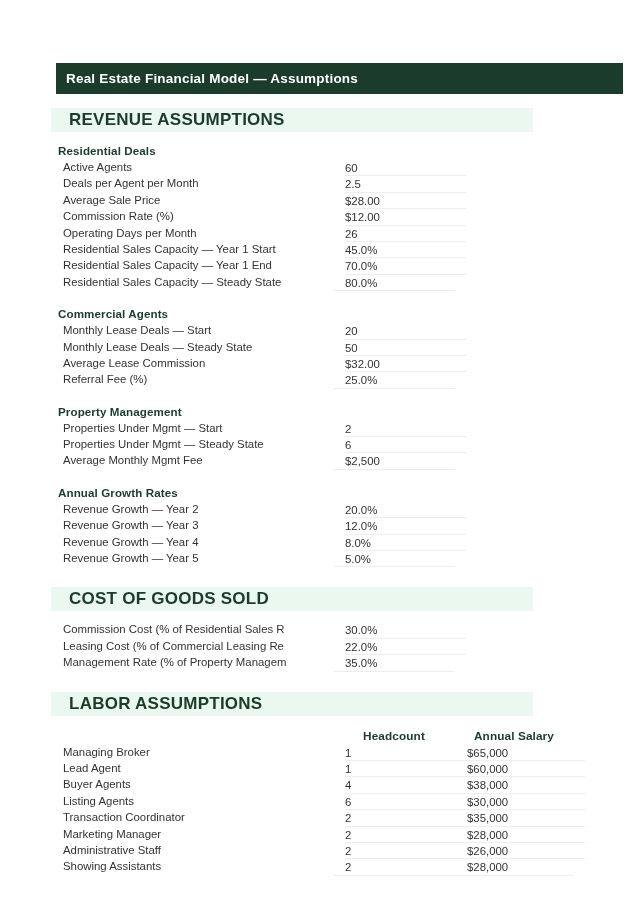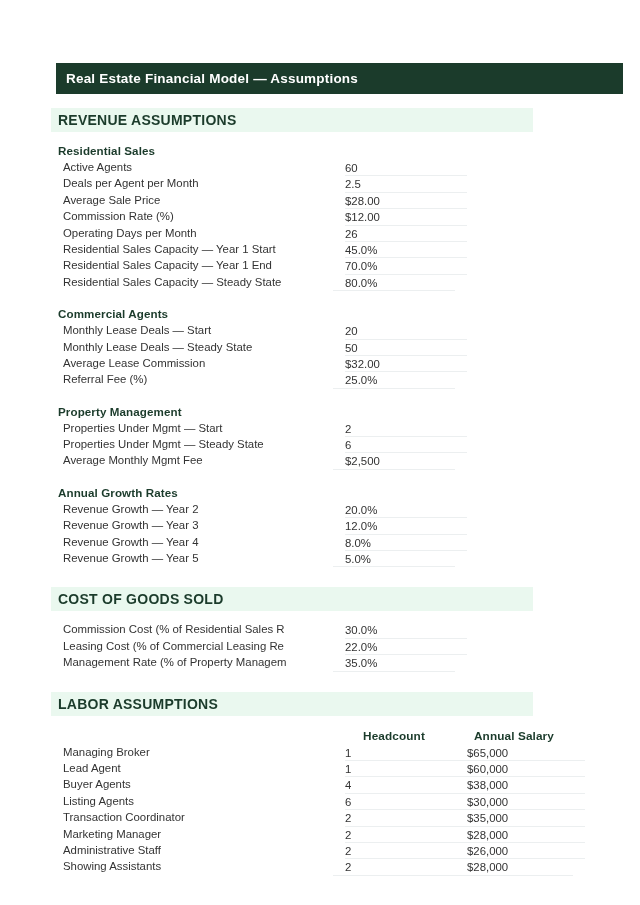--- a/index.html
+++ b/index.html
@@ -51,24 +51,24 @@
   
   .band {
     width: 482px;
     height: 24px;
     background: #eaf8ef;
     display: flex;
     align-items: center;
   }
   .band-text {
     color: #1b3b2b;
-    font-size: 14px;
+    font-size: 17px;
     font-weight: bold;
     letter-spacing: 0.25px;
-    padding-left: 7px;
+    padding-left: 18px;
   }
 
   
   .subhead {
     color: #1b3b2b;
     font-size: 11.6px;
     font-weight: bold;
     padding-left: 7px;
     height: 17px;
     line-height: 17px;
@@ -145,21 +145,21 @@
   <div class="title-bar">
     <span class="title-bar-text">Real Estate Financial Model — Assumptions</span>
   </div>
 
   <div class="content">
     <div id="body-root">
         <div class="band">
           <span class="band-text">REVENUE ASSUMPTIONS</span>
         </div>
         <div class="gap-10"></div>
-        <div class="subhead">Residential Sales</div>
+        <div class="subhead">Residential Deals</div>
         <div class="rows">
           <div class="row first">
             <div class="label">Active Agents</div>
             <div class="val col-a">60</div>
           </div>
           <div class="row">
             <div class="label">Deals per Agent per Month</div>
             <div class="val col-a">2.5</div>
           </div>
           <div class="row">

